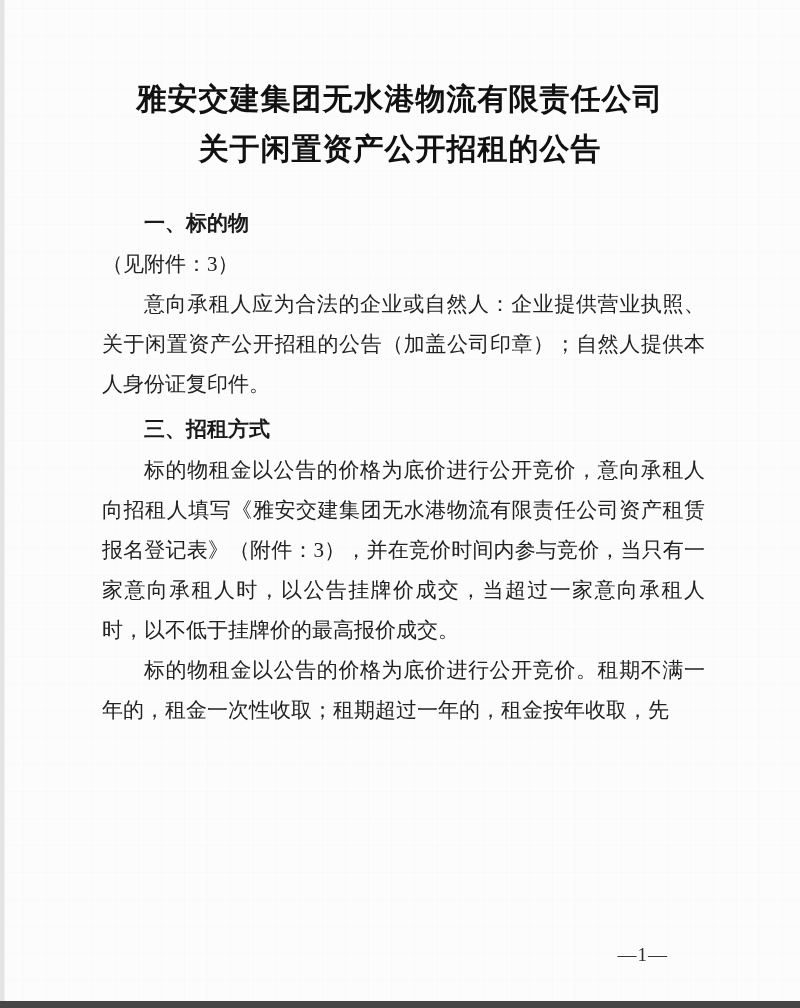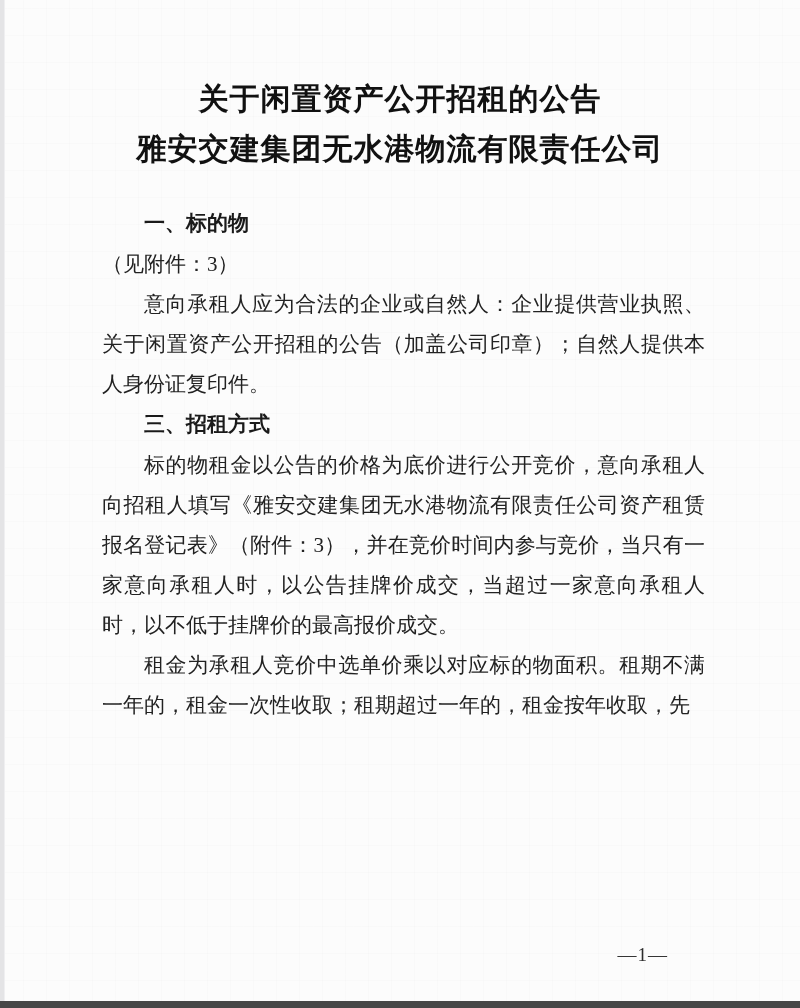--- a/index.html
+++ b/index.html
@@ -59,20 +59,21 @@
   .para { text-indent: 2em; }
   .para.no-indent { text-indent: 0; }
 
   .sec-heading {
     font-family: "Liberation Sans", "DejaVu Sans", sans-serif;
     font-weight: 700;
     font-size: 21px;
     line-height: 40px;
     text-indent: 2em;
     color: #1a1a1a;
+    margin-top: 5px;
     margin-bottom: 1px;
   }
 
   .page-number {
     position: absolute;
     top: 944px;
     right: 132px;
     font-size: 19px;
     letter-spacing: 1px;
     color: #2c2c2c;
@@ -80,36 +81,36 @@
   }
 </style>
 </head>
 <body>
 
 <div class="scan-page">
 
   <div class="left-edge-strip"></div>
 
   <div class="doc-title">
+    <div class="title-line">雅安交建集团无水港物流有限责任公司</div>
     <div class="title-line">关于闲置资产公开招租的公告</div>
-    <div class="title-line">雅安交建集团无水港物流有限责任公司</div>
   </div>
 
   <div class="doc-body">
 
 
     <h2 class="sec-heading">一、标的物</h2>
     <p class="para no-indent">（见附件：3）</p>
 
     <p class="para">意向承租人应为合法的企业或自然人：企业提供营业执照、关于闲置资产公开招租的公告（加盖公司印章）；自然人提供本人身份证复印件。</p>
 
     <h2 class="sec-heading">三、招租方式</h2>
     <p class="para">标的物租金以公告的价格为底价进行公开竞价，意向承租人向招租人填写《雅安交建集团无水港物流有限责任公司资产租赁报名登记表》（附件：3），并在竞价时间内参与竞价，当只有一家意向承租人时，以公告挂牌价成交，当超过一家意向承租人时，以不低于挂牌价的最高报价成交。</p>
 
-    <p class="para">租金为承租人竞价中选单价乘以对应标的物面积。租期不满一年的，租金一次性收取；租期超过一年的，租金按年收取，先</p>
+    <p class="para">标的物租金以公告的价格为底价进行公开竞价。租期不满一年的，租金一次性收取；租期超过一年的，租金按年收取，先</p>
 
   </div>
 
   <div class="page-number">—1—</div>
 
   <div class="bottom-scan-bar"></div>
 
 </div>
 
 </body></html>

